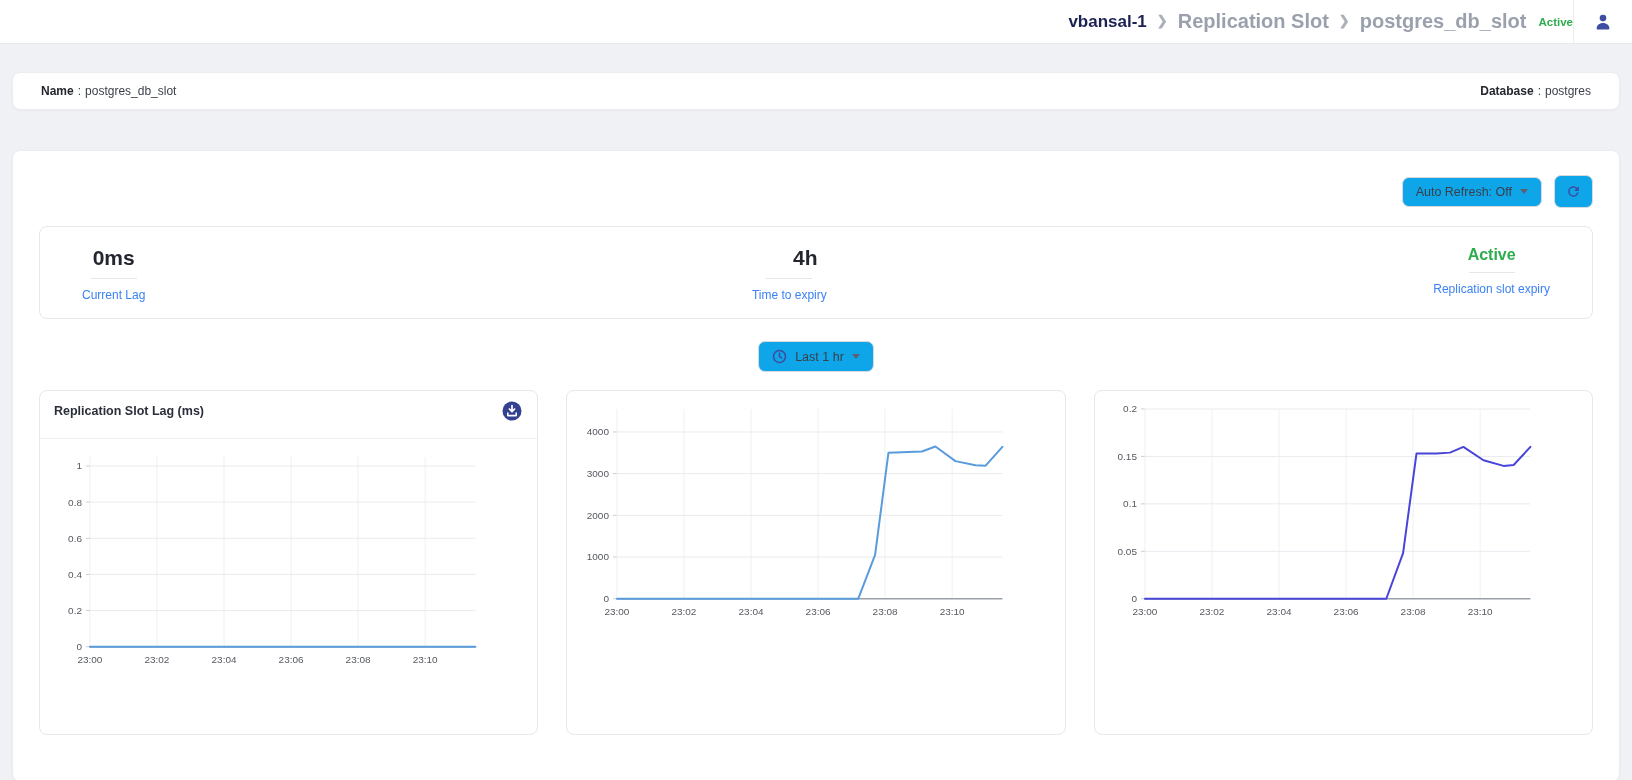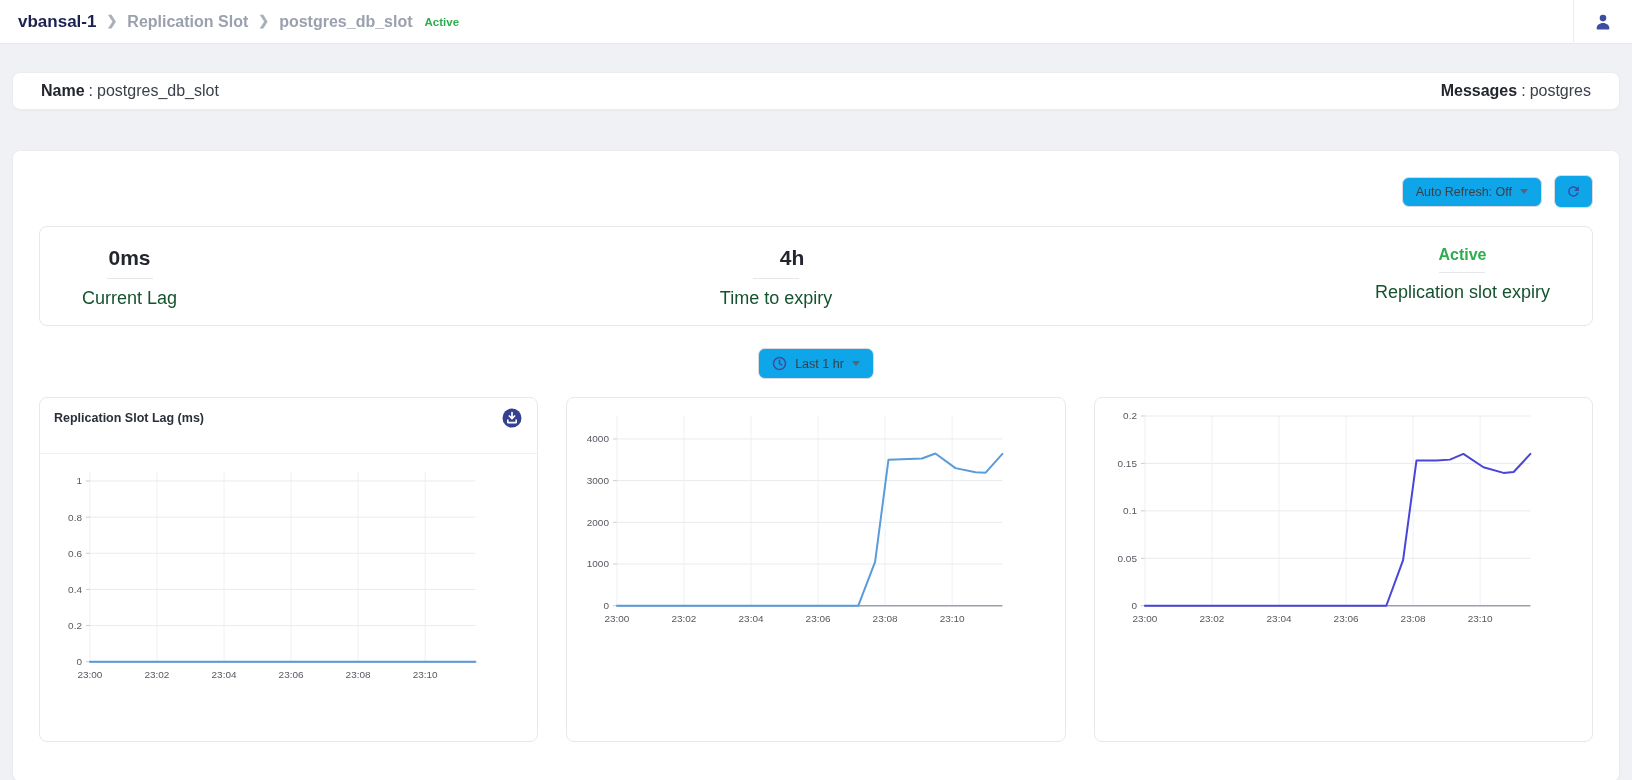--- a/index.html
+++ b/index.html
@@ -6,38 +6,38 @@
   html,body { margin:0; padding:0; }
   body {
     width:1632px; height:780px; overflow:hidden;
     background:#f0f1f4;
     font-family:"Liberation Sans", sans-serif;
     color:#3a3f49;
   }
   
   .topbar {
     height:44px; background:#ffffff; border-bottom:1px solid #e8e9ed;
-    display:flex; align-items:center; justify-content:space-between;
+    display:flex; align-items:center; justify-content:flex-end;
     padding-left:18px;
   }
   .crumbs { display:flex; align-items:center; gap:10px; }
   .crumb-root  { font-size:17px; font-weight:700; color:#1b2150; }
-  .crumb-muted { font-size:16px; font-weight:700; color:#9aa1ad; }
+  .crumb-muted { font-size:20px; font-weight:700; color:#9aa1ad; }
   .chevron { color:#aab0b9; font-size:13px; font-weight:700; transform:translateY(-1px); }
   .badge-active { color:#2ead4e; font-size:11.5px; font-weight:700; margin-left:2px; }
   .topbar-right { display:flex; align-items:center; height:100%; }
   .topbar-divider { width:1px; height:44px; background:#ededf1; }
   .user-btn { width:58px; display:flex; align-items:center; justify-content:center; cursor:pointer; background:none; border:none; }
 
   
   .info-bar {
     margin:28px 12px 0; height:38px; background:#fff;
     border:1px solid #ececf0; border-radius:8px;
     display:flex; align-items:center; justify-content:space-between;
-    padding:0 28px; font-size:16px; color:#3a3f49;
+    padding:0 28px; font-size:12px; color:#3a3f49;
     box-shadow:0 1px 2px rgba(20,24,48,.03);
   }
   .kv b { font-weight:700; color:#23262e; }
   .kv .sep { margin:0 4px; }
 
   
   .main-card {
     margin:40px 12px 0; background:#fff; border:1px solid #ececf0;
     border-radius:8px; padding:24px 26px; min-height:632px;
     box-shadow:0 1px 2px rgba(20,24,48,.03);
@@ -53,32 +53,32 @@
   .caret { width:0; height:0; border-left:4px solid transparent; border-right:4px solid transparent; border-top:5px solid #5b6170; }
 
   .stats-bar {
     margin-top:18px; border:1px solid #e6e8ec; border-radius:8px;
     padding:18px 42px 16px; display:flex; justify-content:space-between; align-items:flex-start;
   }
   .stat { display:flex; flex-direction:column; align-items:center; }
   .stat-value { font-size:21px; font-weight:700; color:#23262e; line-height:1.2; }
   .stat:nth-child(3) .stat-value { font-size:16px; }
   .stat-divider { width:46px; height:1px; background:#e4e6ea; margin:8px 0 9px; }
-  .stat-label { font-size:18px; color:#14532d; }
+  .stat-label { font-size:12px; color:#3b82f6; }
 
   .timerange-row { display:flex; justify-content:center; margin-top:22px; }
 
   .charts-row { display:flex; gap:28px; margin-top:18px; }
   .chart-card {
     flex:1; min-width:0; height:345px; background:#fff;
     border:1px solid #e6e8ec; border-radius:8px; overflow:hidden;
   }
   .chart-head {
     display:flex; justify-content:space-between; align-items:center;
-    padding:9px 14px 24px; border-bottom:1px solid #eef0f2;
+    padding:9px 14px 16px; border-bottom:1px solid #eef0f2;
   }
   .chart-title { font-size:12.5px; font-weight:700; color:#2b2f3a; }
   .dl-btn { background:none; border:none; padding:0; cursor:pointer; display:flex; }
   .chart-svg { width:100%; height:auto; display:block; margin-top:4px; font-family:inherit; }
 </style>
 </head>
 <body>
 
 <div class="topbar">
   <div class="crumbs">
@@ -100,21 +100,21 @@
       </span>
     </button>
   </div>
 </div>
 
 <div class="info-bar">
   <div class="kv">
     <b>Name</b><span class="sep">:</span><span>postgres_db_slot</span>
   </div>
   <div class="kv">
-    <b>Messages</b><span class="sep">:</span><span>postgres</span>
+    <b>Database</b><span class="sep">:</span><span>postgres</span>
   </div>
 </div>
 
 <div class="main-card">
 
   <div class="toolbar-row">
     <button class="btn">
       <span>Auto Refresh: Off</span>
       <span class="caret"></span>
     </button>

